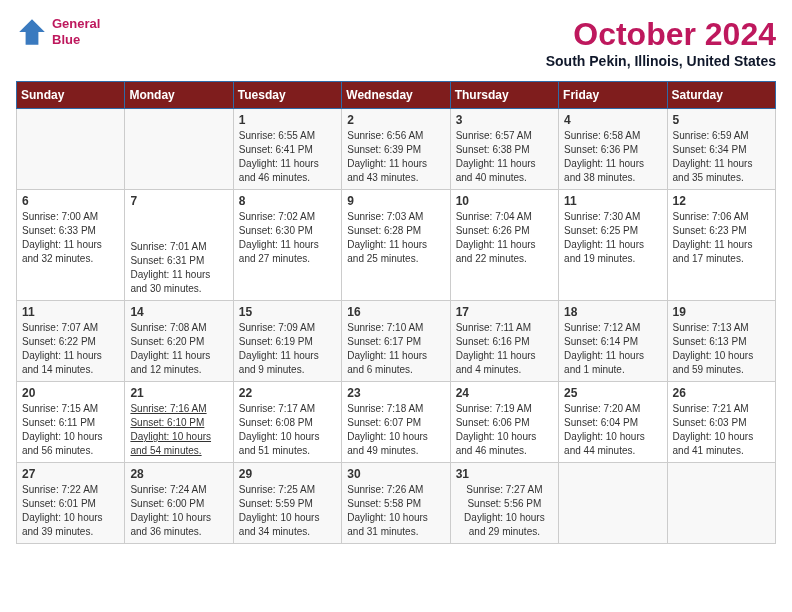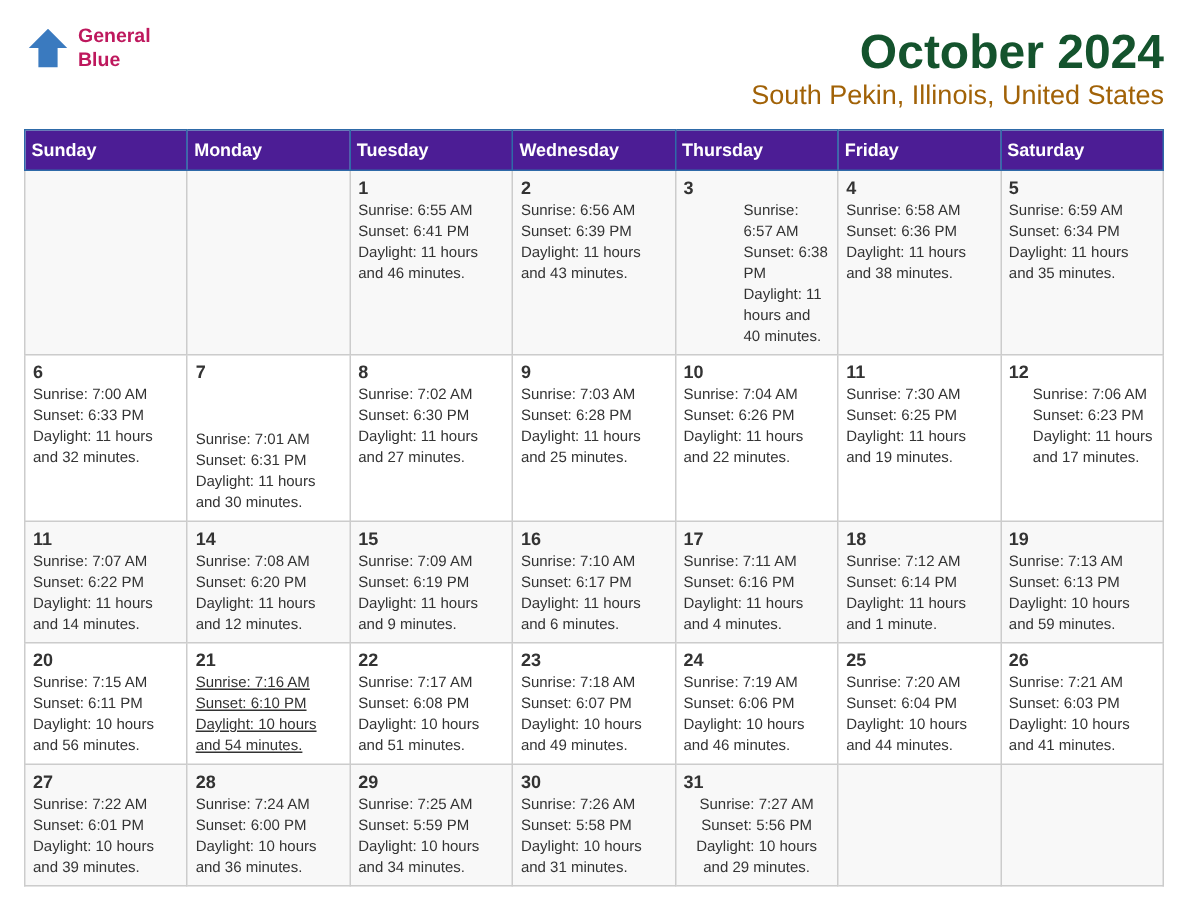--- a/index.html
+++ b/index.html
@@ -30,33 +30,34 @@
     .logo-icon {
       width: 32px;
       height: 32px;
     }
     .title-area {
       text-align: right;
     }
     .month-title {
       font-size: 32px;
       font-weight: bold;
-      color: #14532d;
+      color: #be185d;
     }
     .subtitle {
-      font-size: 18px;
-      color: #a16207;
+      font-size: 14px;
+      color: #0f172a;
+      font-weight: bold;
     }
     table {
       width: 100%;
       border-collapse: collapse;
       font-size: 11px;
     }
     thead tr th {
-      background-color: #4c1d95;
+      background-color: #7f1d1d;
       color: #fff;
       padding: 6px 4px;
       text-align: left;
       font-size: 12px;
       font-weight: bold;
       border: 1px solid #2e6aa8;
     }
     tbody tr td {
       border: 1px solid #ccc;
       vertical-align: top;
@@ -128,21 +129,21 @@
 Daylight: 11 hours and 46 minutes.</div>
         </td>
         <td>
           <span class="day-num">2</span>
           <div class="day-info" style="white-space: pre-line;">Sunrise: 6:56 AM
 Sunset: 6:39 PM
 Daylight: 11 hours and 43 minutes.</div>
         </td>
         <td>
           <span class="day-num">3</span>
-          <div class="day-info" style="white-space: pre-line; margin-left: 40px;">Sunrise: 6:57 AM
+          <div class="day-info" style="white-space: pre-line;">Sunrise: 6:57 AM
 Sunset: 6:38 PM
 Daylight: 11 hours and 40 minutes.</div>
         </td>
         <td>
           <span class="day-num">4</span>
           <div class="day-info" style="white-space: pre-line;">Sunrise: 6:58 AM
 Sunset: 6:36 PM
 Daylight: 11 hours and 38 minutes.</div>
         </td>
         <td>
@@ -184,21 +185,21 @@
 Daylight: 11 hours and 22 minutes.</div>
         </td>
         <td>
           <span class="day-num">11</span>
           <div class="day-info" style="white-space: pre-line;">Sunrise: 7:30 AM
 Sunset: 6:25 PM
 Daylight: 11 hours and 19 minutes.</div>
         </td>
         <td>
           <span class="day-num">12</span>
-          <div class="day-info" style="white-space: pre-line; margin-left: 16px;">Sunrise: 7:06 AM
+          <div class="day-info" style="white-space: pre-line;">Sunrise: 7:06 AM
 Sunset: 6:23 PM
 Daylight: 11 hours and 17 minutes.</div>
         </td>
       </tr>
       <tr>
         <td>
           <span class="day-num">11</span>
           <div class="day-info" style="white-space: pre-line;">Sunrise: 7:07 AM
 Sunset: 6:22 PM
 Daylight: 11 hours and 14 minutes.</div>

